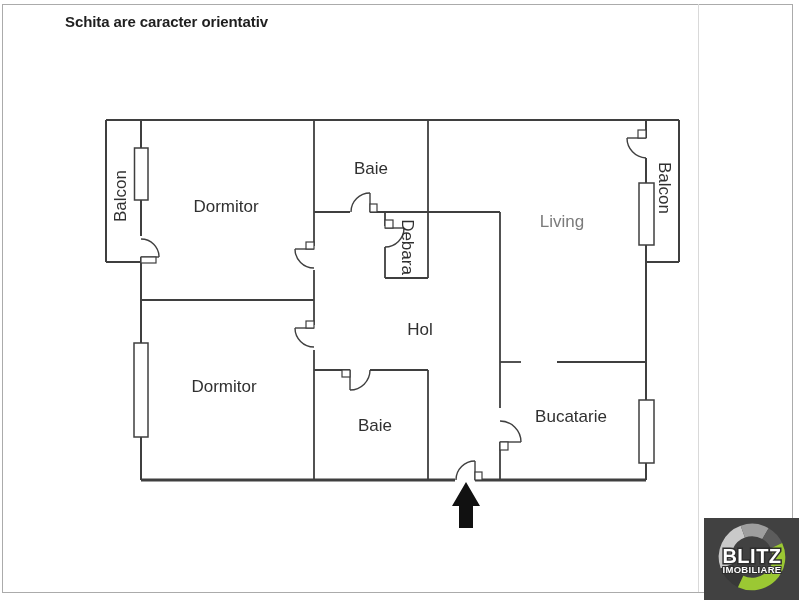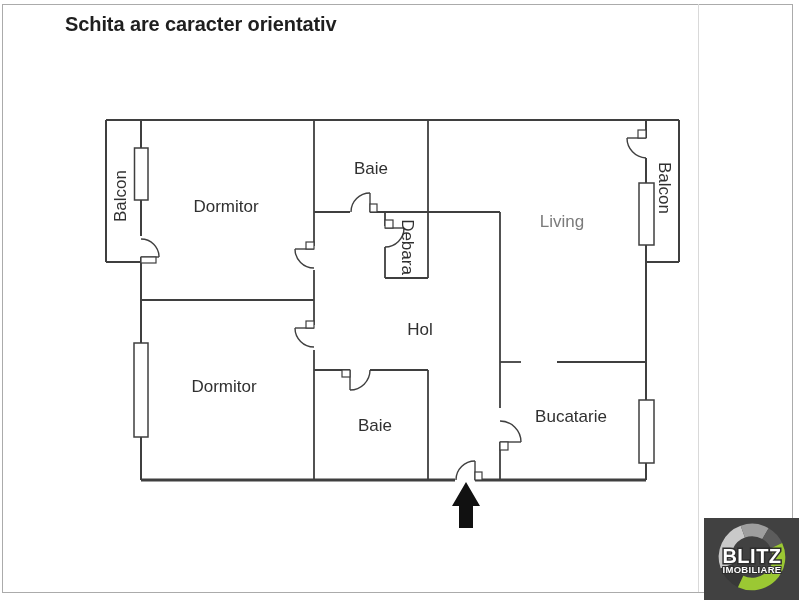--- a/index.html
+++ b/index.html
@@ -1,20 +1,20 @@
 <!DOCTYPE html>
 <html><head>
 <meta charset="utf-8">
 <style>
   html,body{margin:0;padding:0;width:799px;height:600px;background:#ffffff;overflow:hidden;
             font-family:"Liberation Sans", sans-serif;}
   .page-frame{position:absolute;left:2px;top:4px;width:789px;height:587px;
               border:1px solid #ababab;pointer-events:none;}
   .canvas-edge{position:absolute;left:698px;top:4px;width:1px;height:588px;background:#d9d9d9;}
-  .disclaimer{position:absolute;left:65px;top:13px;font-size:20px;font-weight:700;
+  .disclaimer{position:absolute;left:65px;top:13px;font-size:15px;font-weight:700;
               letter-spacing:-0.1px;color:#1f1f1f;}
   .plan-svg{position:absolute;left:0;top:0;}
   .logo{position:absolute;right:0;bottom:0;width:95px;height:82px;}
   .logo svg{display:block;}
   .logo-brand{font-family:"Liberation Sans", sans-serif;font-weight:700;font-size:20px;
               fill:#ffffff;stroke:#2e2e2e;stroke-width:3px;paint-order:stroke;letter-spacing:0.5px;}
   .logo-sub{font-family:"Liberation Sans", sans-serif;font-weight:700;font-size:9.5px;
             fill:#ffffff;stroke:#2e2e2e;stroke-width:2px;paint-order:stroke;letter-spacing:0.3px;}
 </style>
 </head>

